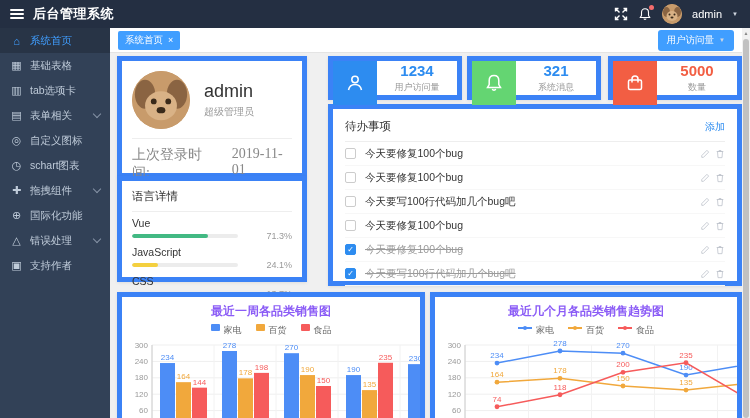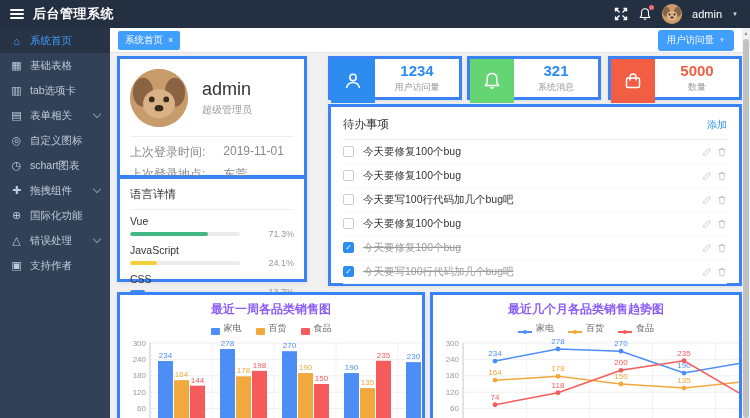--- a/index.html
+++ b/index.html
@@ -23,30 +23,30 @@
   .side-item .chev{margin-left:auto;width:5px;height:5px;border-right:1px solid #8593a6;
     border-bottom:1px solid #8593a6;transform:rotate(45deg);margin-top:-3px;}
   .page{position:absolute;left:110px;top:28px;width:632px;height:390px;overflow:hidden;background:#f0f0f0;}
   .tabbar{position:absolute;left:0;top:0;width:632px;height:24px;background:#fff;border-bottom:1px solid #e4e4e4;
     display:flex;align-items:center;}
   .tab-tag{margin-left:8px;background:#409eff;color:#fff;font-size:9.5px;border-radius:2px;
     padding:3px 7px;display:flex;align-items:center;gap:5px;cursor:pointer;}
   .tab-tag .x{font-size:9px;line-height:1;}
   .tag-options{margin-left:auto;margin-right:8px;background:#409eff;color:#fff;font-size:9.5px;
     border:none;border-radius:3px;padding:4px 9px;display:flex;align-items:center;gap:5px;cursor:pointer;}
-  .card{position:absolute;background:#fff;box-shadow:0 1px 3px rgba(0,0,0,.08);border:3px solid #3b82f6;box-sizing:border-box;}
+  .card{position:absolute;background:#fff;box-shadow:0 1px 3px rgba(0,0,0,.08);border:5px solid #3b82f6;box-sizing:border-box;}
   
   .profile{left:7px;top:28px;width:190px;height:122px;padding:10px;}
   .pro-top{display:flex;align-items:center;}
   .avatar-lg{width:58px;height:58px;border-radius:50%;overflow:hidden;background:#c89b6b;flex:none;}
   .pro-names{margin-left:14px;}
   .pro-name{font-size:18px;color:#333;}
   .pro-role{font-size:10px;color:#999;margin-top:3px;}
   .pro-div{border-top:1px solid #eee;margin:9px 0 7px;}
-  .pro-row{display:flex;font-size:12px;color:#888;margin-top:5px;}
+  .pro-row{display:flex;font-size:14px;color:#888;margin-top:5px;font-family:Liberation Serif, serif;}
   .pro-row .v{margin-left:18px;color:#888;}
   
   .langs{left:7px;top:148px;width:190px;height:106px;padding:8px 10px;}
   .card-title{font-size:11.5px;color:#333;padding-bottom:7px;border-bottom:1px solid #eee;}
   .lang-row{margin-top:5px;}
   .lang-name{font-size:10.5px;color:#333;margin-bottom:2px;}
   .lang-line{display:flex;align-items:center;gap:24px;}
   .lang-track{flex:1;height:4px;background:#ececec;border-radius:2px;overflow:hidden;}
   .lang-fill{height:4px;border-radius:2px;}
   .lang-pct{font-size:9px;color:#999;width:30px;text-align:right;}
@@ -68,21 +68,21 @@
   .todo-text{font-size:10.5px;color:#333;margin-left:9px;}
   .todo-row.done .todo-text{color:#9b9b9b;text-decoration:line-through;}
   .todo-acts{margin-left:auto;display:flex;gap:5px;}
   .todo-acts svg{display:block;cursor:pointer;}
   
   .chart-card{top:264px;height:140px;padding:6px 0 0;}
   .chart-left{left:7px;width:308px;}
   .chart-right{left:320px;width:312px;}
   .chart-title{text-align:center;font-size:12px;font-weight:bold;color:#8b5cf6;}
   .legend{display:flex;justify-content:center;gap:14px;margin-top:4px;font-size:9px;color:#666;align-items:center;}
-  .leg-item{display:flex;align-items:flex-end;gap:4px;}
+  .leg-item{display:flex;align-items:flex-start;gap:4px;}
   .leg-sq{width:9px;height:7px;border-radius:1px;display:inline-block;}
   .leg-line{position:relative;width:14px;height:7px;display:inline-block;}
   .leg-line i{position:absolute;left:0;top:3px;width:14px;height:1.5px;}
   .leg-line b{position:absolute;left:5px;top:1.5px;width:4px;height:4px;border-radius:50%;}
   .chart-box{margin-top:2px;overflow:hidden;height:110px;}
   
   .scrollbar{position:absolute;right:0;top:28px;width:8px;height:390px;background:#f1f1f1;z-index:6;}
   .scroll-up{height:10px;text-align:center;font-size:5px;color:#888;line-height:10px;}
   .scroll-thumb{position:absolute;left:1px;top:11px;width:6px;height:379px;background:#c1c1c1;border-radius:3px;}
 </style>

